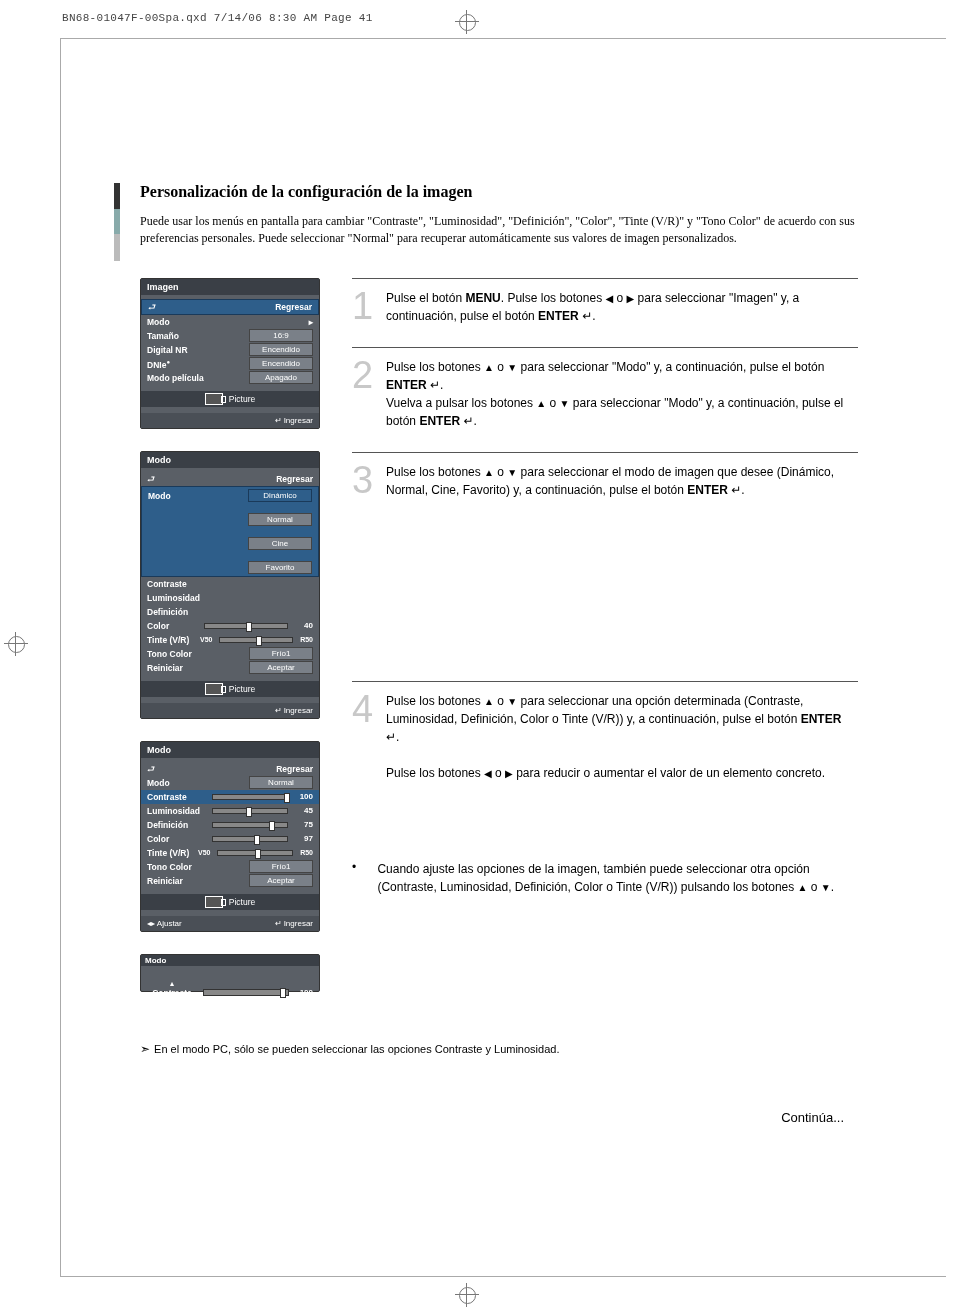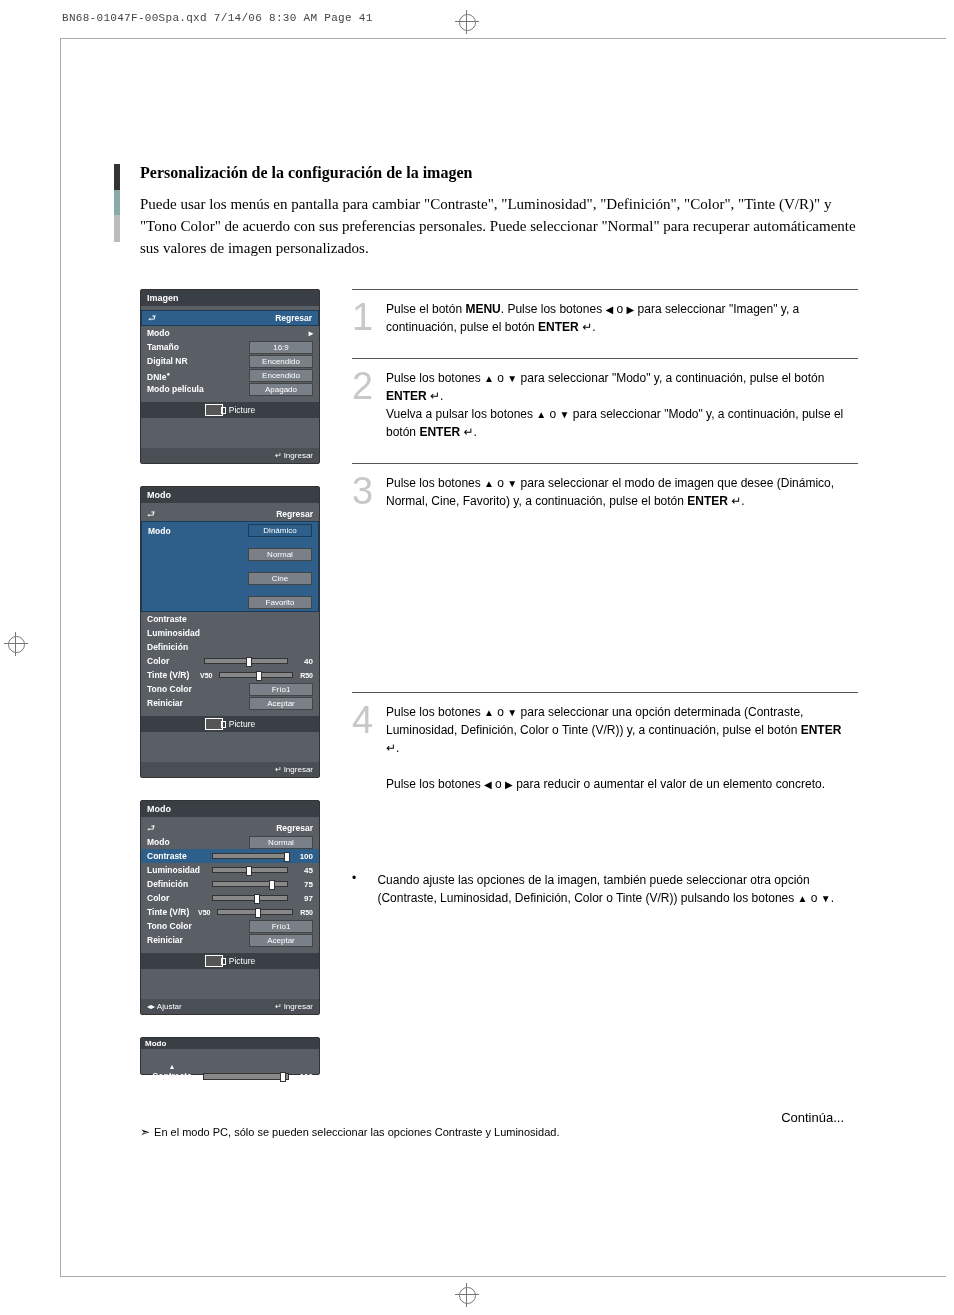--- a/index.html
+++ b/index.html
@@ -11,42 +11,42 @@
   .reg-mark { position:absolute; width:24px; height:24px; }
   .reg-mark::before, .reg-mark::after { content:""; position:absolute; background:#777; }
   .reg-mark::before { left:11px; top:0; width:1px; height:24px; }
   .reg-mark::after  { top:11px; left:0; width:24px; height:1px; }
   .reg-mark .circ { position:absolute; left:4px; top:4px; width:15px; height:15px; border:1px solid #777; border-radius:50%; }
   .reg-top { top:10px; left:455px; }
   .reg-left{ top:632px; left:4px; }
   .reg-left .circ { background:transparent; }
   .reg-bot { bottom:8px; left:455px; }
 
-  .content { position:absolute; top:164px; left:118px; width:740px; }
+  .content { position:absolute; top:183px; left:118px; width:740px; }
   .accent-bar { position:absolute; left:-4px; top:0; width:6px; height:78px;
     background: linear-gradient(#333 33%,#8aa 33%,#8aa 66%,#bbb 66%); }
   .title { font-weight:bold; font-size:16px; margin:0 0 12px 22px; font-family:"Times New Roman",serif; }
-  .intro { margin:0 0 30px 22px; font-size:15px; line-height:1.45; font-family:"Times New Roman",serif; }
+  .intro { margin:0 0 30px 22px; font-size:12px; line-height:1.45; font-family:"Times New Roman",serif; }
 
   .columns { display:flex; gap:32px; margin-left:22px; }
   .col-left { width:180px; flex:0 0 180px; }
   .col-right { flex:1; }
 
   .osd { background:#5a5f66; border:1px solid #333; border-radius:2px; margin-bottom:22px; font-size:9px; color:#fff; }
   .osd-title { background:#3a3f46; padding:3px 6px; font-weight:bold; }
   .osd-body { padding:4px 6px 6px 6px; }
   .osd-row { display:flex; justify-content:space-between; align-items:center; height:14px; line-height:14px; }
   .osd-row.sel { background:#2e5e8a; margin:0 -6px; padding:0 6px; border:1px solid #1a3a5a; }
   .osd-label { font-weight:bold; font-size:8.5px; white-space:nowrap; }
   .osd-val { background:#7a8088; border:1px solid #444; font-size:8px; padding:0 6px; min-width:50px; text-align:center; height:11px; line-height:11px; }
   .osd-val.blue { background:#2e5e8a; border-color:#1a3a5a; }
   .osd-strip { height:16px; background:#3a3f46; margin:6px -6px 0 -6px; display:flex; align-items:center; justify-content:center; gap:6px; font-size:8.5px; }
   .tv-icon { width:16px; height:10px; border:1px solid #fff; position:relative; background:#555; }
   .tv-icon::after{content:"";position:absolute;right:-4px;top:2px;width:3px;height:5px;border:1px solid #fff;}
-  .osd-foot { display:flex; justify-content:space-between; padding:3px 6px; font-size:8px; background:#4a4f56;margin-top:24px; }
+  .osd-foot { display:flex; justify-content:space-between; padding:3px 6px; font-size:8px; background:#4a4f56; }
   .osd-foot.right-only { justify-content:flex-end; }
   .enter-glyph { display:inline-block; font-size:8px; margin-right:2px;}
   .bar-track { flex:1; height:4px; background:#888; border:1px solid #333; position:relative; margin:0 4px; }
   .bar-thumb { position:absolute; top:-2px; width:4px; height:8px; background:#fff; border:1px solid #333; }
   .bar-row { display:flex; align-items:center; height:14px; gap:3px; }
   .bar-num { font-size:8px; font-weight:bold; min-width:18px; text-align:right; }
   .tinte-labels { font-size:7px; font-weight:bold; }
   .menu-opts { display:flex; flex-direction:column; align-items:flex-end; gap:11px; }
 
   .step { display:flex; margin-bottom:22px; }

